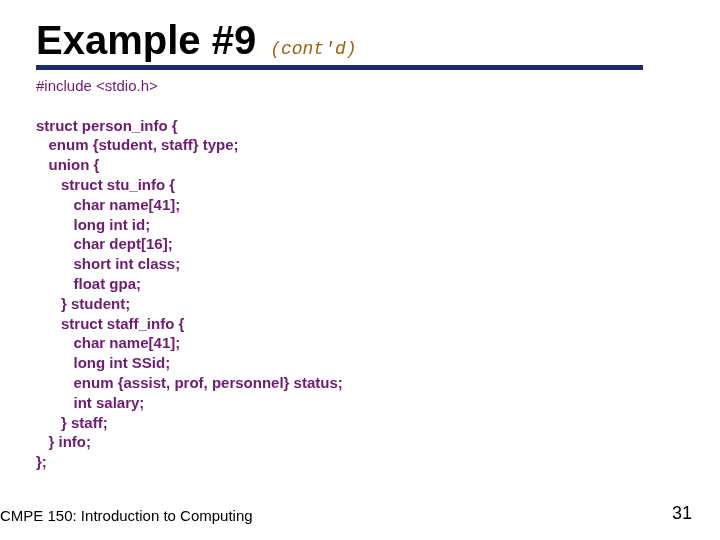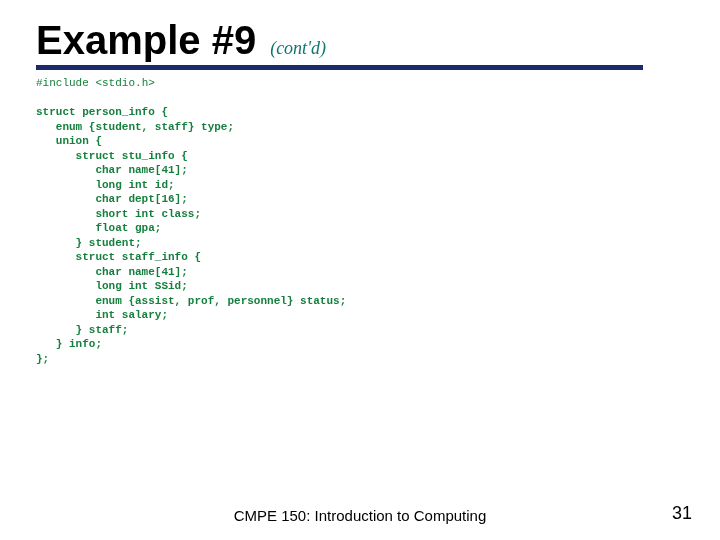--- a/index.html
+++ b/index.html
@@ -23,46 +23,45 @@
     align-items: baseline;
     gap: 14px;
   }
   .title-main {
     font-family: 'Comic Sans MS', 'Chalkboard SE', cursive, sans-serif;
     font-size: 40px;
     font-weight: 700;
     color: #000;
   }
   .title-sub {
-    font-family: Liberation Serif, serif;
+    font-family: Liberation Mono, monospace;
     font-size: 18px;
     font-style: italic;
-    color: #0f766e;
+    color: #a16207;
   }
   .underline {
     height: 5px;
     background: #1a2a6c;
     margin-top: 2px;
     margin-bottom: 6px;
     width: 607px;
   }
   .code {
-    font-family: Liberation Mono, monospace;
-    font-size: 11px;
+    font-family: Liberation Sans, sans-serif;
+    font-size: 15px;
     line-height: 1.32;
     white-space: pre;
-    color: #15803d;
+    color: #701a75;
   }
   .code b { font-weight: 700; }
   .footer-course {
     position: absolute;
     bottom: 16px;
     left: 0;
     right: 0;
-    text-align: center;
     font-family: 'Comic Sans MS', 'Chalkboard SE', cursive, sans-serif;
     font-size: 15px;
     color: #000;
   }
   .footer-page {
     position: absolute;
     bottom: 16px;
     right: 28px;
     font-family: 'Comic Sans MS', 'Chalkboard SE', cursive, sans-serif;
     font-size: 18px;

